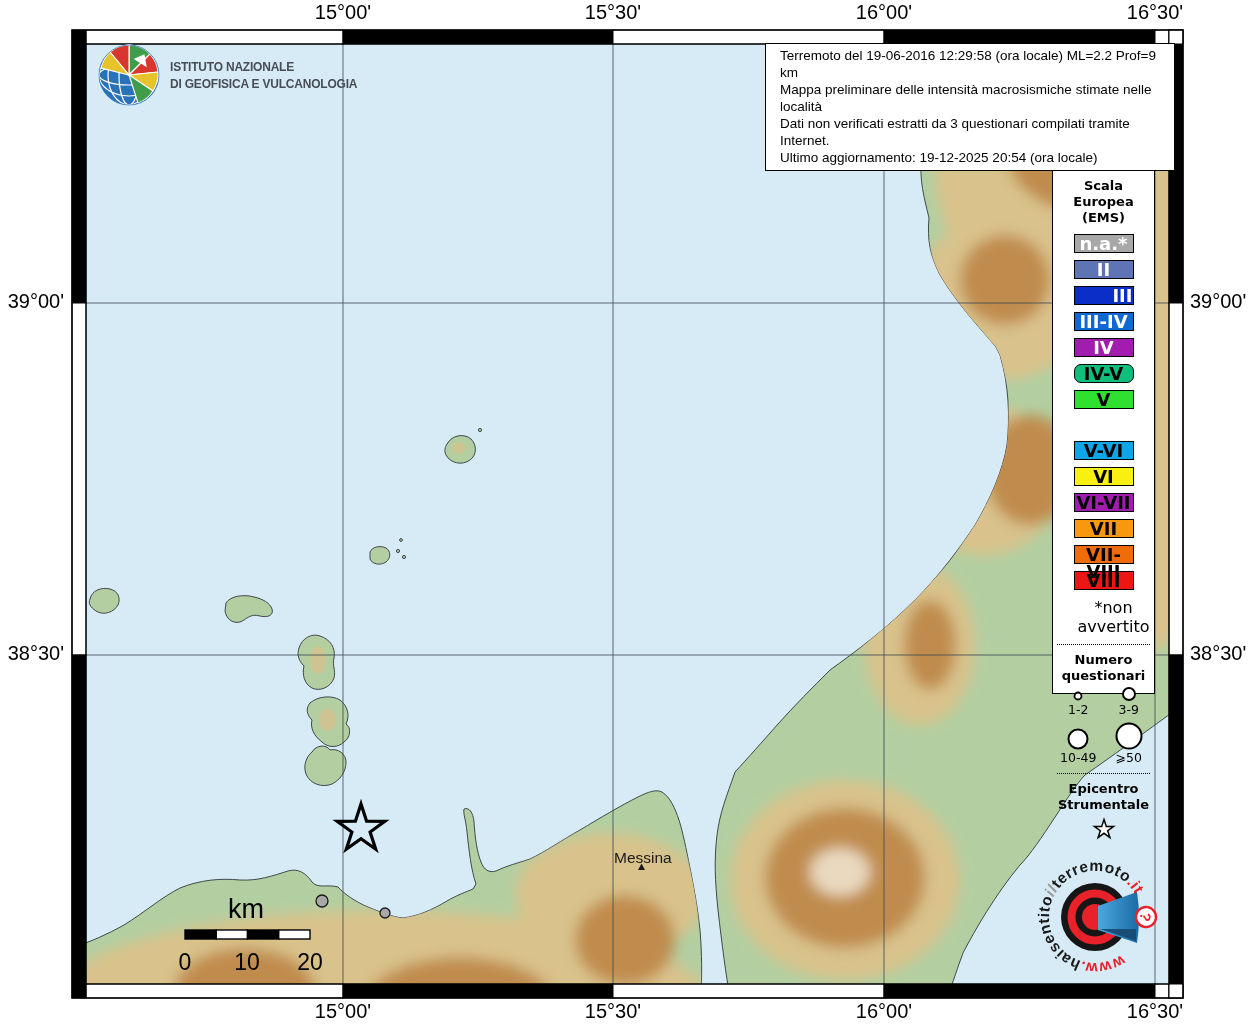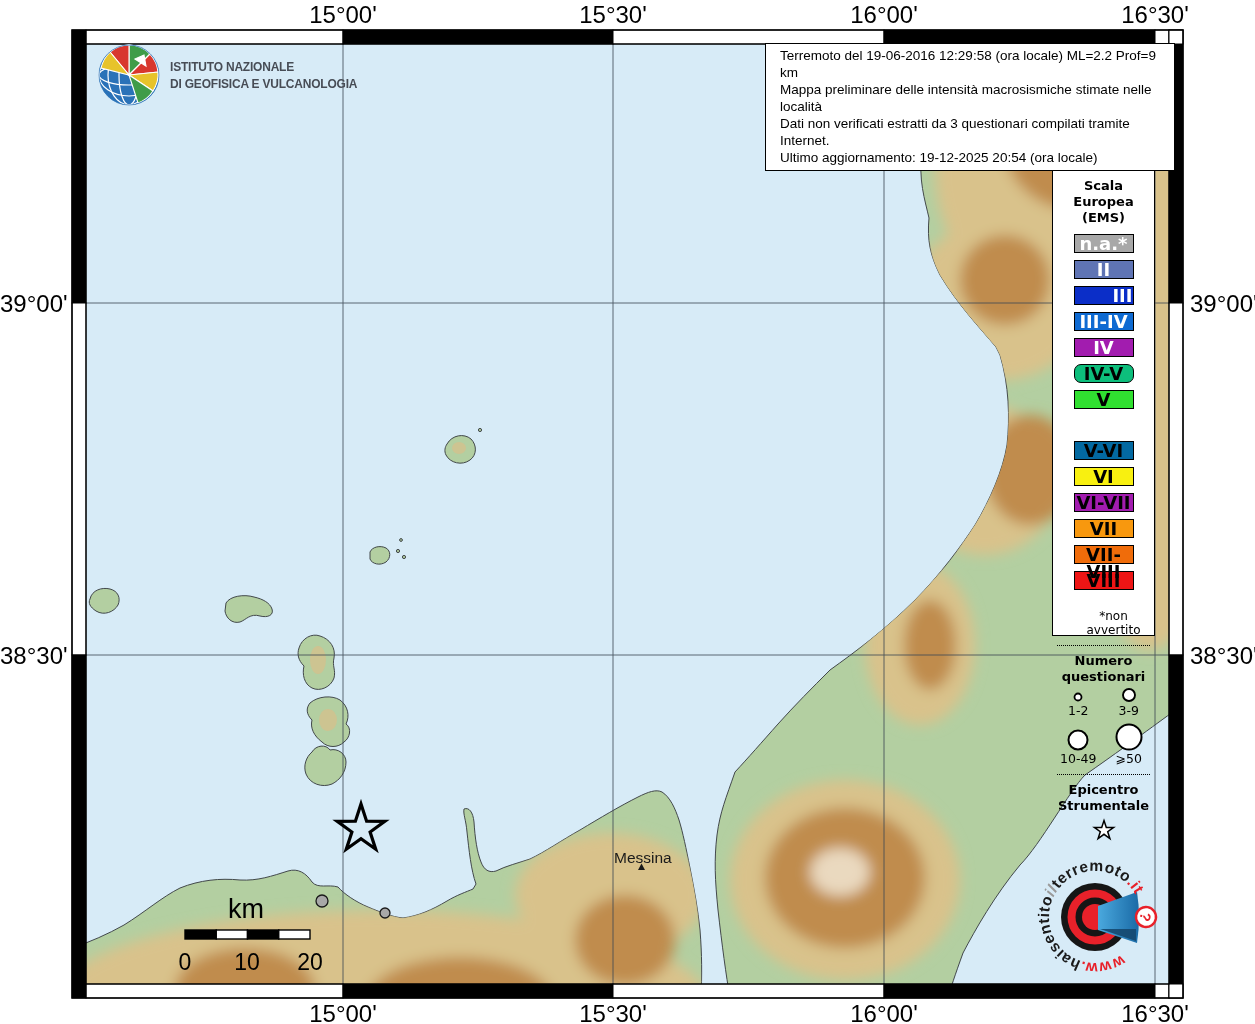--- a/index.html
+++ b/index.html
@@ -1,34 +1,34 @@
 <!DOCTYPE html>
 <html><head>
 <meta charset="utf-8">
 <style>
   html,body{margin:0;padding:0;background:#fff;}
   #stage{position:relative;width:1255px;height:1024px;overflow:hidden;
          font-family:"Liberation Sans",sans-serif;background:#fff;}
-  .axis-label{position:absolute;font-size:24px;color:#000;white-space:nowrap;}
+  .axis-label{position:absolute;font-size:20px;color:#000;white-space:nowrap;}
   .axis-top,.axis-bottom{width:140px;text-align:center;}
   .axis-left{width:64px;text-align:right;}
   .axis-right{width:80px;text-align:left;}
   #info-box{position:absolute;left:765px;top:43px;width:388px;background:#fff;
             border:1px solid #000;padding:3px 6px 4px 14px;font-size:13.5px;line-height:17px;color:#000;}
   #ingv{position:absolute;left:98px;top:44px;display:flex;align-items:center;}
   #ingv .ingv-text{margin-left:10px;color:#474c55;font-weight:bold;font-size:13px;line-height:17px;
                    letter-spacing:-0.2px;transform:scaleX(0.92);transform-origin:left center;}
-  #legend{position:absolute;left:1052px;top:170px;width:103px;height:466px;background:#fff;
+  #legend{position:absolute;left:1052px;top:170px;width:103px;height:524px;background:#fff;
           border:1.5px solid #000;box-sizing:border-box;font-family:"DejaVu Sans",sans-serif;
           text-align:center;color:#000;}
   #legend .lg-title{font-weight:bold;font-size:13px;line-height:16px;margin-top:7px;}
   #legend .ems-list{margin-top:8px;}
   .ems-swatch{width:58px;height:17px;border:1px solid #000;margin:0 auto 7px auto;
               font-weight:bold;font-size:18px;text-align:center;line-height:17px;box-sizing:content-box;}
-  #legend .footnote{font-size:12px;margin-top:19px;padding-left:20px;}
+  #legend .footnote{font-size:16px;margin-top:8px;padding-left:20px;}
   #legend .divider{border-top:1.5px dotted #000;margin:8px 4px 0 4px;}
   #legend .q-grid{display:grid;grid-template-columns:1fr 1fr;margin-top:2px;}
   #legend .q-cell{display:flex;flex-direction:column;align-items:center;justify-content:flex-end;}
   #legend .q-label{font-size:12.5px;line-height:15px;}
   #legend .star-wrap{margin-top:4px;}
   #wm{position:absolute;left:1035px;top:843px;width:170px;height:150px;}
   svg text{font-family:"Liberation Sans",sans-serif;}
 </style>
 </head>
 <body>
@@ -254,21 +254,21 @@
       <div>(EMS)</div>
     </div>
     <div class="ems-list">
       <div class="ems-swatch" style="background: rgb(168, 168, 168); color: rgb(255, 255, 255);">n.a.*</div>
       <div class="ems-swatch" style="background: rgb(95, 116, 180); color: rgb(255, 255, 255);">II</div>
       <div class="ems-swatch" style="background: rgb(11, 46, 200); color: rgb(255, 255, 255); text-align: right;">III</div>
       <div class="ems-swatch" style="background: rgb(14, 106, 210); color: rgb(255, 255, 255);">III-IV</div>
       <div class="ems-swatch" style="background: #a21caf; color: rgb(255, 255, 255);">IV</div>
       <div class="ems-swatch" style="background: rgb(13, 190, 124); color: rgb(0, 0, 0); border-radius: 7px;">IV-V</div>
       <div class="ems-swatch" style="background: rgb(48, 224, 48); color: rgb(0, 0, 0);">V</div>
-      <div class="ems-swatch" style="background: #0369a1; color: rgb(0, 0, 0); margin-top: 32px;">V-VI</div>
+      <div class="ems-swatch" style="background: #0ea5e9; color: rgb(0, 0, 0); margin-top: 32px;">V-VI</div>
       <div class="ems-swatch" style="background: rgb(248, 240, 16); color: rgb(0, 0, 0);">VI</div>
       <div class="ems-swatch" style="background: #a21caf; color: rgb(0, 0, 0);">VI-VII</div>
       <div class="ems-swatch" style="background: rgb(248, 152, 14); color: rgb(0, 0, 0);">VII</div>
       <div class="ems-swatch" style="background: rgb(240, 108, 10); color: rgb(0, 0, 0);">VII-VIII</div>
       <div class="ems-swatch" style="background: rgb(238, 21, 21); color: rgb(0, 0, 0);">VIII</div>
     </div>
     <div class="footnote">*non avvertito</div>
     <div class="divider"></div>
     <div class="lg-title">
       <div>Numero</div>

